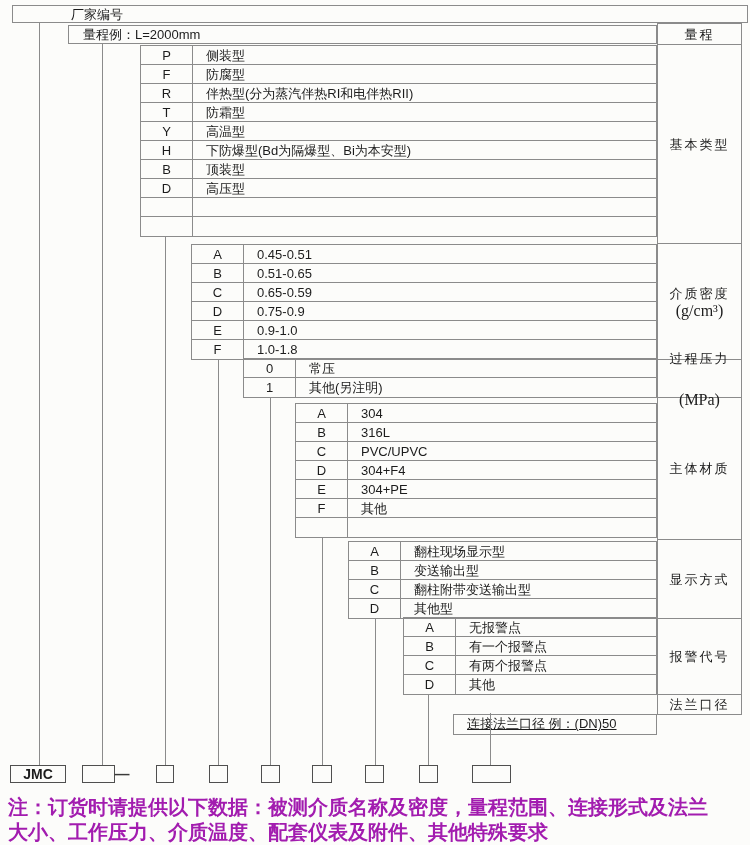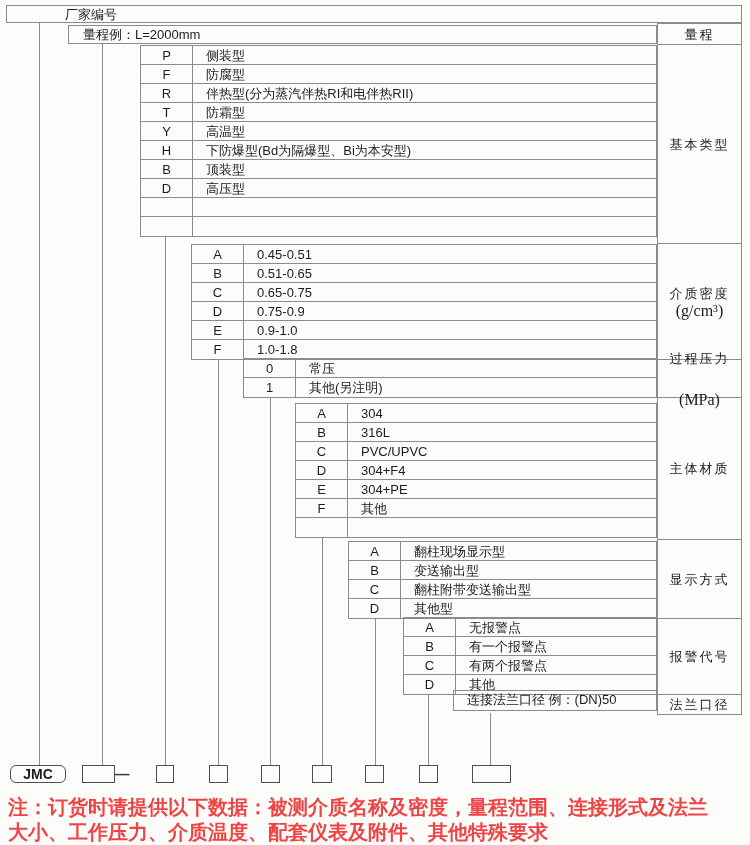--- a/index.html
+++ b/index.html
@@ -15,41 +15,41 @@
   }
   
   .hbox {
     position: absolute;
     border: 1px solid #8b8b8b;
     display: flex;
     align-items: center;
     font-size: 13px;
     line-height: 17px;
   }
-  .hbox.manufacturer { left:6px; top:5px; width:736px; height:18px; padding-left:58px; }
+  .hbox.manufacturer { left:12px; top:5px; width:736px; height:18px; padding-left:58px; }
   .hbox.range-example { left:68px; top:25px; width:589px; height:19px; padding-left:14px; }
 
   
   .tbl { position: absolute; border: 1px solid #8b8b8b; background: transparent; }
   .tbl .row { display: flex; height: 19px; border-bottom: 1px solid #8b8b8b; font-size: 13px; line-height: 17px; }
   .tbl .row:last-child { border-bottom: none; }
   .tbl .code { width: 52px; border-right: 1px solid #8b8b8b; text-align: center; padding-top: 1px; }
   .tbl .desc { flex: 1; padding-left: 13px; padding-top: 1px; white-space: nowrap; }
   #tbl-basic    { left:140px; top:45px;  width:517px; }
   #tbl-density  { left:191px; top:244px; width:466px; }
   #tbl-pressure { left:243px; top:358px; width:414px; }
   #tbl-material { left:295px; top:403px; width:362px; }
   #tbl-display  { left:348px; top:541px; width:309px; }
   #tbl-alarm    { left:403px; top:617px; width:254px; }
 
   
   .flange-row {
-    position: absolute; left:453px; top:690px; width:204px; height:21px;
+    position: absolute; left:453px; top:714px; width:204px; height:21px;
     border: 1px solid #8b8b8b; font-size: 13px; line-height: 18px;
-    padding-left: 13px; white-space: nowrap;
+    padding-left: 13px; white-space: nowrap; text-decoration: underline;
   }
 
   
   .labelcol {
     position: absolute; left:657px; top:23px; width:85px;
     border: 1px solid #8b8b8b;
     font-family: "Liberation Serif", serif;
     font-size: 13px;
   }
   .labelcol .lc {
@@ -79,39 +79,39 @@
   .v8 { left:428px; top:694px; height:71px; }
   .v9 { left:490px; top:713px; height:52px; }
 
   
   .mbox {
     position: absolute; top:765px; height:18px;
     border: 1px solid #4f4f4f; background:#fcfcfa;
     display:flex; align-items:center; justify-content:center;
     font-size: 14px; font-weight: bold;
   }
-  .mb-jmc { left:10px;  width:56px;border-radius:6px; }
+  .mb-jmc { left:10px;  width:56px; }
   .mb-2   { left:82px;  width:33px; }
   .mb-3   { left:156px; width:18px; }
   .mb-4   { left:209px; width:19px; }
   .mb-5   { left:261px; width:19px; }
   .mb-6   { left:312px; width:20px; }
   .mb-7   { left:365px; width:19px; }
   .mb-8   { left:419px; width:19px; }
   .mb-9   { left:472px; width:39px; }
   .mdash {
     position: absolute; left:114px; top:764px; width:16px; height:18px;
     display:flex; align-items:center; justify-content:center;
     font-weight:bold; font-size:15px; color:#3a3a3a;
   }
 
   
   .note {
     position: absolute; left:8px; top:795px; width:738px;
-    color: #ef4444; font-weight: bold; font-size: 20px; line-height: 25px;
+    color: #a21caf; font-weight: bold; font-size: 20px; line-height: 25px;
     white-space: nowrap;
   }
 </style>
 </head>
 <body>
 
 <div class="stage">
 
   <div class="hbox manufacturer">
     <span>厂家编号</span>
@@ -166,21 +166,21 @@
       <div class="row">
         <span class="code">A</span>
         <span class="desc">0.45-0.51</span>
       </div>
       <div class="row">
         <span class="code">B</span>
         <span class="desc">0.51-0.65</span>
       </div>
       <div class="row">
         <span class="code">C</span>
-        <span class="desc">0.65-0.75</span>
+        <span class="desc">0.65-0.59</span>
       </div>
       <div class="row">
         <span class="code">D</span>
         <span class="desc">0.75-0.9</span>
       </div>
       <div class="row">
         <span class="code">E</span>
         <span class="desc">0.9-1.0</span>
       </div>
       <div class="row">

